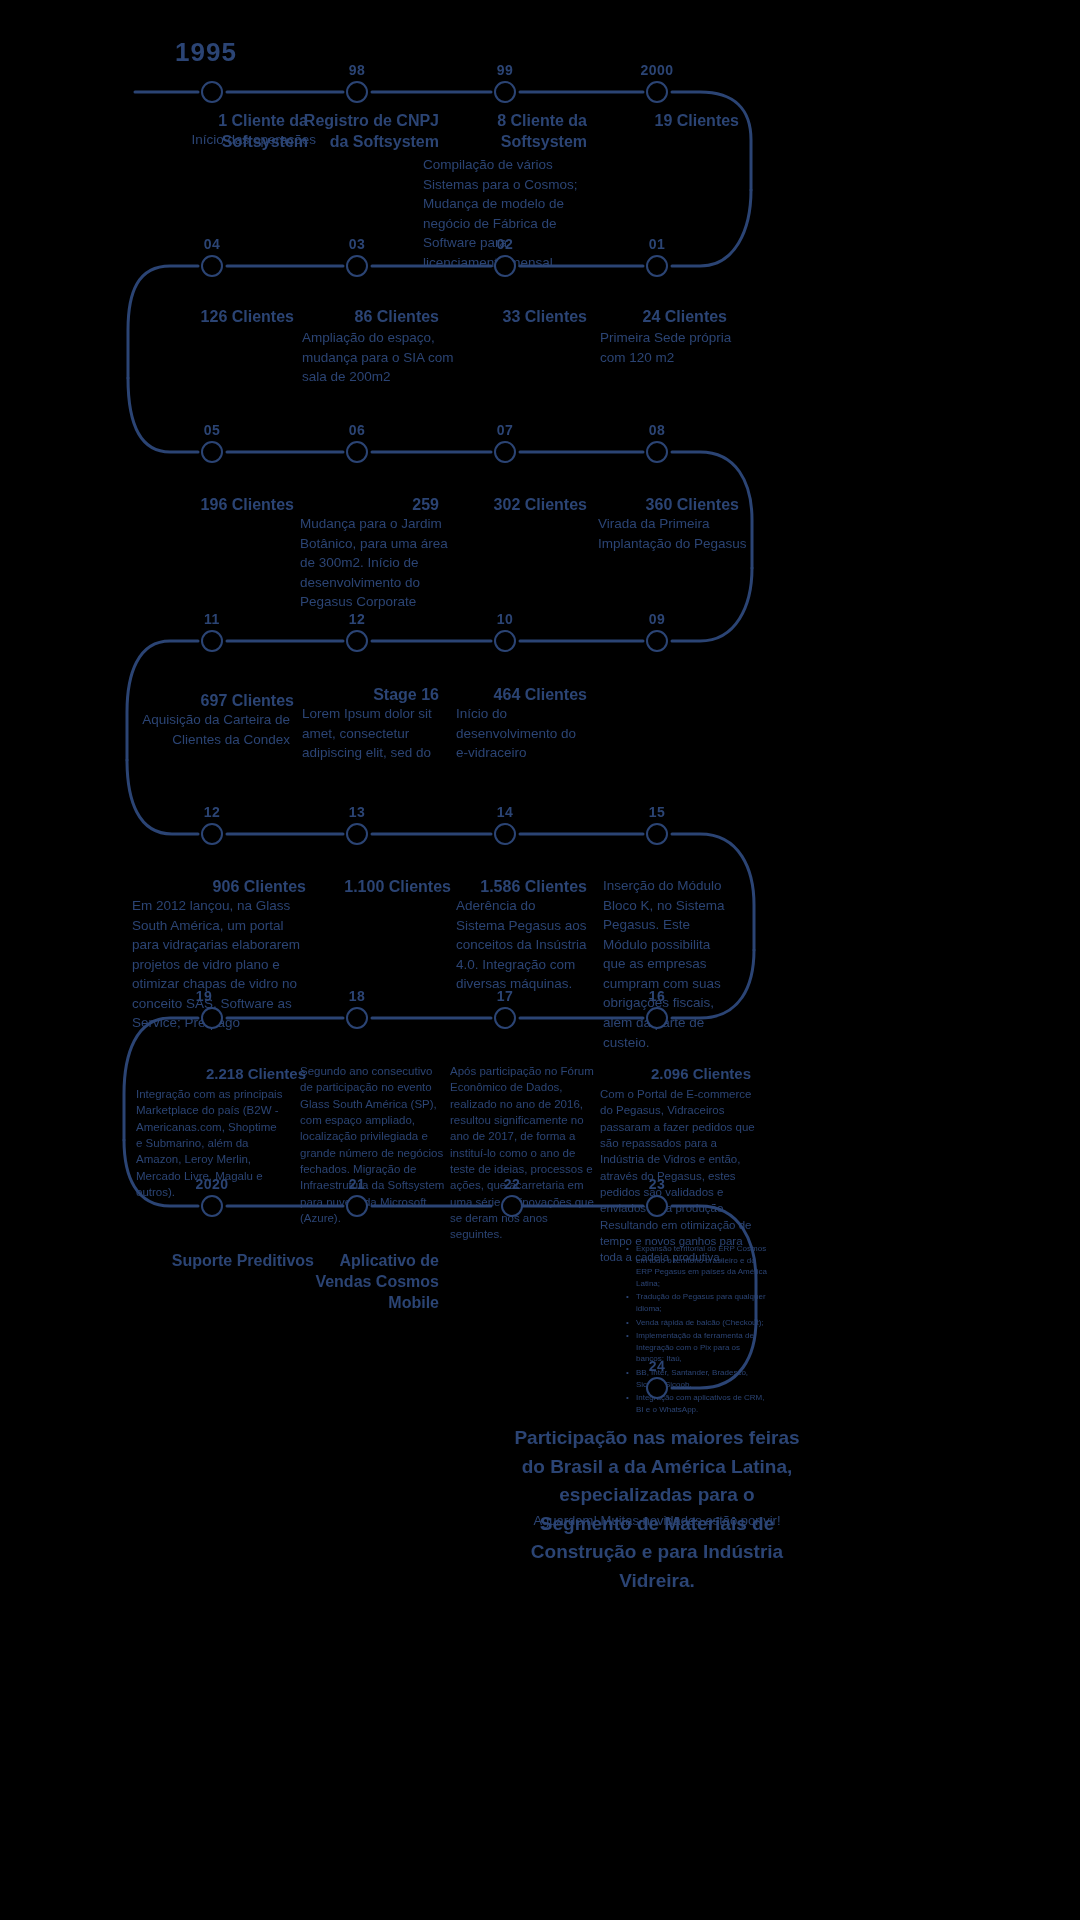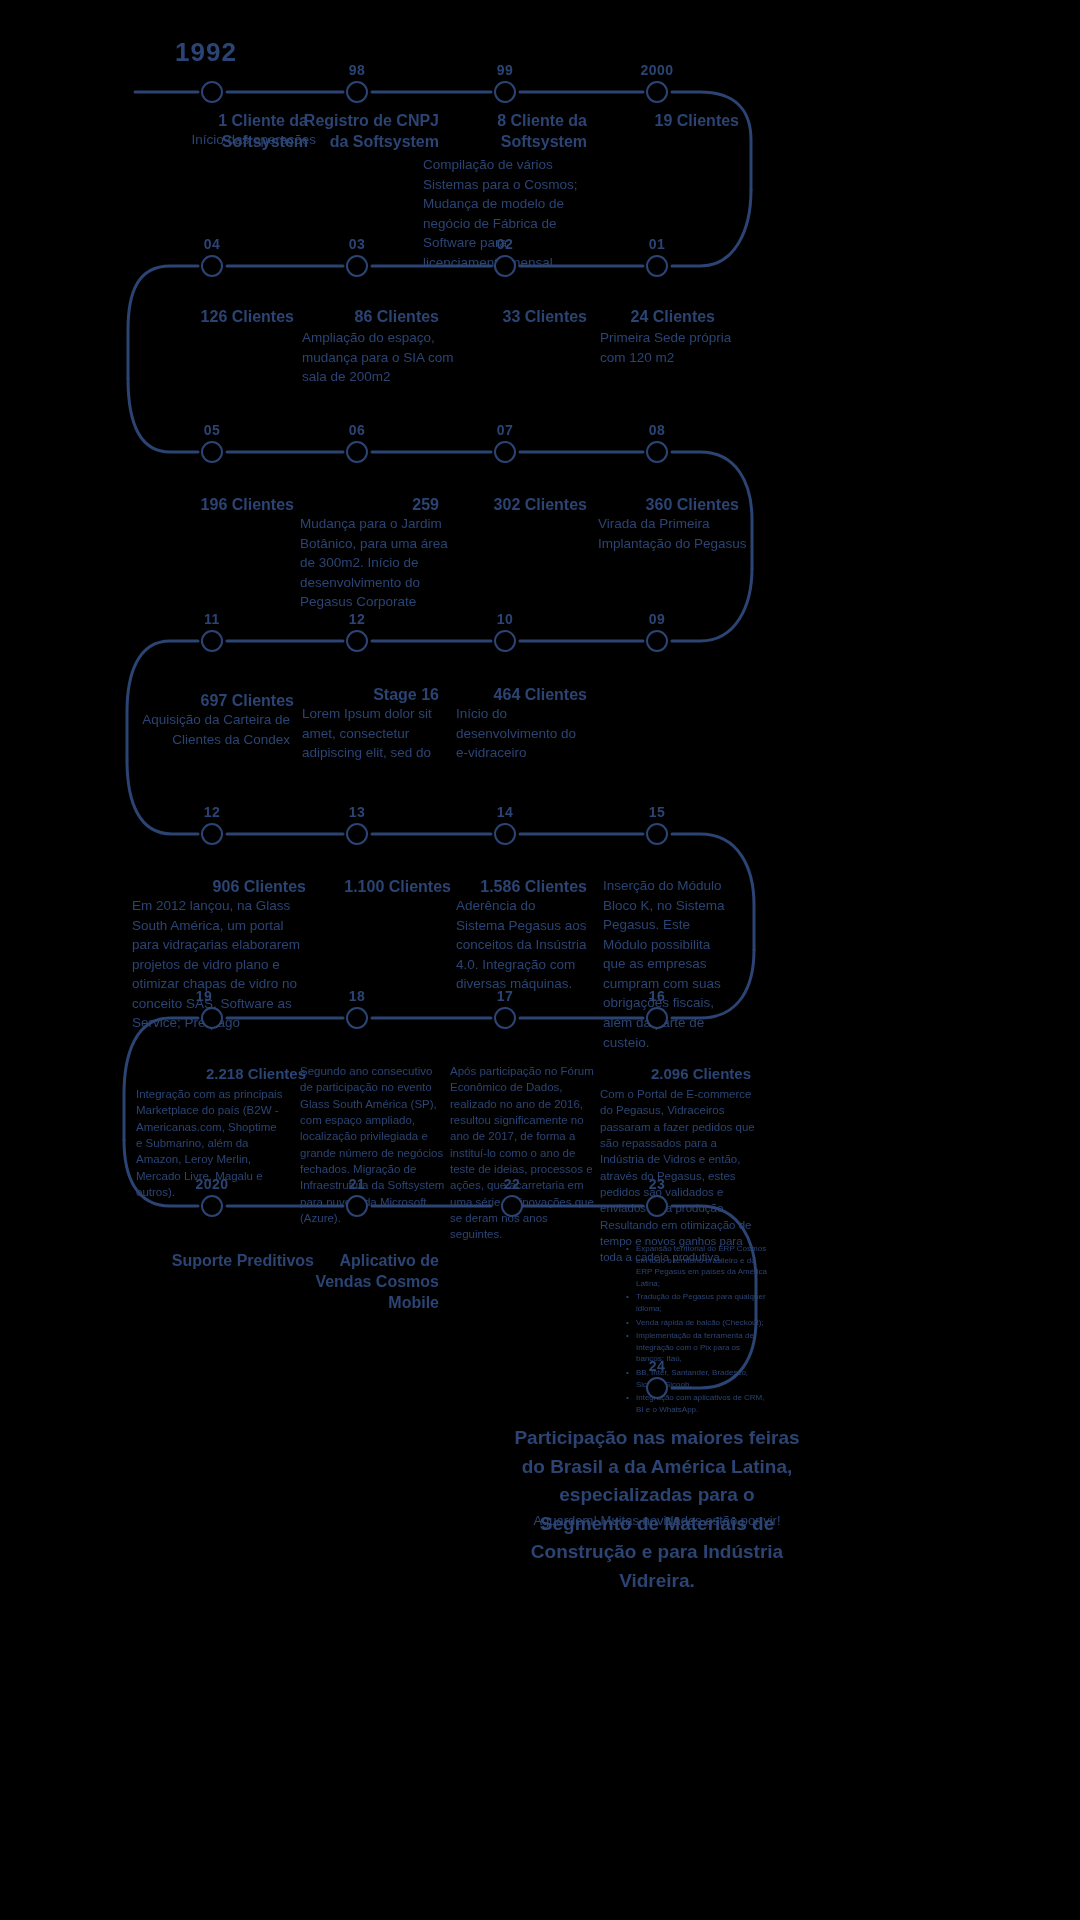--- a/index.html
+++ b/index.html
@@ -74,21 +74,21 @@
 
       <line x1="227" y1="1206" x2="343" y2="1206"></line>
       <line x1="372" y1="1206" x2="491" y2="1206"></line>
       <line x1="520" y1="1206" x2="643" y2="1206"></line>
       <path d="M672 1206 H700 C740 1206 756 1242 756 1280 V1320"></path>
       <path d="M756 1320 C756 1356 740 1388 700 1388 H672"></path>
     </g>
   </svg>
 
   <div class="node" style="left:212px;top:92px"></div>
-  <div class="yr big" style="left:206px;top:68px">1992</div>
+  <div class="yr big" style="left:206px;top:68px">1995</div>
   <div class="ttl c" style="left:132px;top:110px;width:176px">1 Cliente da Softsystem</div>
   <div class="desc c" style="left:140px;top:130px;width:176px">Início das operações</div>
 
   <div class="node" style="left:357px;top:92px"></div>
   <div class="yr" style="left:357px;top:78px">98</div>
   <div class="ttl c" style="left:275px;top:110px;width:164px;white-space:pre-line">Registro de CNPJ
 da Softsystem</div>
 
   <div class="node" style="left:505px;top:92px"></div>
   <div class="yr" style="left:505px;top:78px">99</div>
@@ -108,21 +108,21 @@
   <div class="yr" style="left:357px;top:252px">03</div>
   <div class="ttl c" style="left:275px;top:306px;width:164px">86 Clientes</div>
   <div class="desc l" style="left:302px;top:328px;width:160px">Ampliação do espaço, mudança para o SIA com sala de 200m2</div>
 
   <div class="node" style="left:505px;top:266px"></div>
   <div class="yr" style="left:505px;top:252px">02</div>
   <div class="ttl c" style="left:423px;top:306px;width:164px">33 Clientes</div>
 
   <div class="node" style="left:657px;top:266px"></div>
   <div class="yr" style="left:657px;top:252px">01</div>
-  <div class="ttl c" style="left:551px;top:306px;width:164px">24 Clientes</div>
+  <div class="ttl c" style="left:563px;top:306px;width:164px">24 Clientes</div>
   <div class="desc l" style="left:600px;top:328px;width:160px">Primeira Sede própria com 120 m2</div>
 
   <div class="node" style="left:212px;top:452px"></div>
   <div class="yr" style="left:212px;top:438px">05</div>
   <div class="ttl c" style="left:130px;top:494px;width:164px">196 Clientes</div>
 
   <div class="node" style="left:357px;top:452px"></div>
   <div class="yr" style="left:357px;top:438px">06</div>
   <div class="ttl c" style="left:275px;top:494px;width:164px">259</div>
   <div class="desc l" style="left:300px;top:514px;width:160px">Mudança para o Jardim Botânico, para uma área de 300m2. Início de desenvolvimento do Pegasus Corporate</div>

